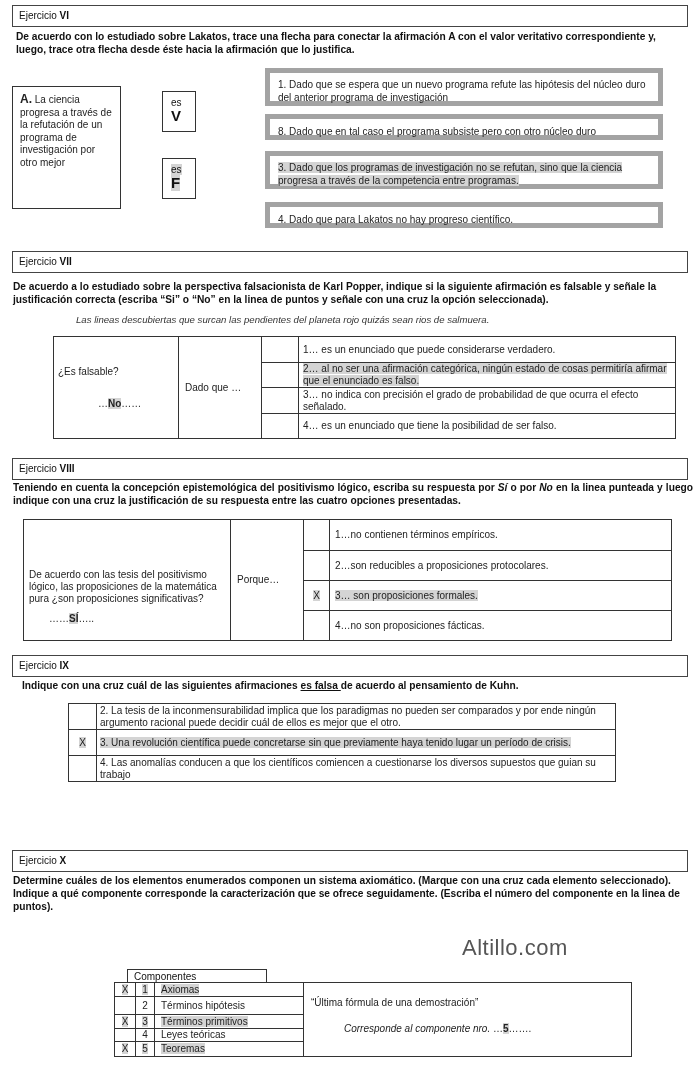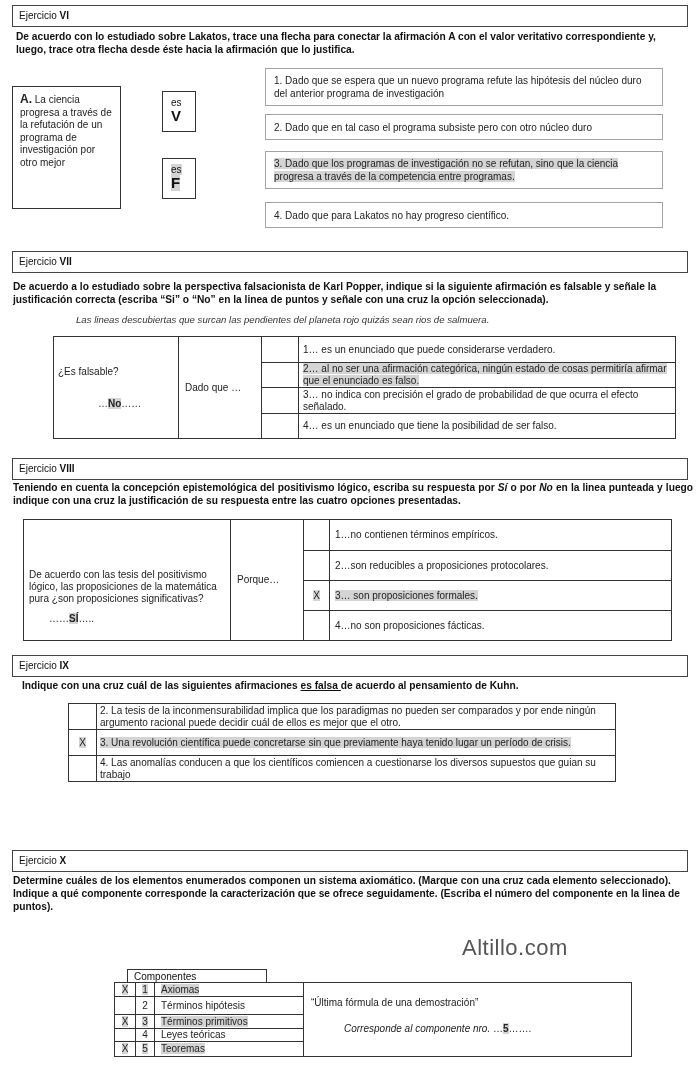--- a/index.html
+++ b/index.html
@@ -4,21 +4,21 @@
 <style>
   * { box-sizing: border-box; margin: 0; padding: 0; }
   html, body { width: 700px; height: 1080px; background: #ffffff; overflow: hidden; }
   body { position: relative; font-family: "Liberation Sans", sans-serif; color: #111; font-size: 10px; }
   .abs { position: absolute; }
   .hl { background: #d4d4d4; }
   .ex-header { position: absolute; left: 12px; width: 676px; height: 22px; border: 1px solid #444; padding: 4px 6px; font-size: 10px; }
   .ex-header b { font-weight: bold; }
   .instr { position: absolute; left: 16px; width: 676px; font-size: 10.2px; line-height: 13px; font-weight: bold; color: #111; }
   .box { position: absolute; border: 1px solid #333; background: #fff; }
-  .opt { position: absolute; left: 265px; width: 398px; border: 1px solid #a3a3a3; padding: 5px 8px; font-size: 10px; line-height: 13px; color: #222; }
+  .opt { position: absolute; left: 265px; width: 398px; border: 5px solid #a3a3a3; padding: 5px 8px; font-size: 10px; line-height: 13px; color: #222; }
   table { border-collapse: collapse; position: absolute; }
   td { border: 1px solid #333; vertical-align: middle; font-size: 10px; line-height: 12px; color: #222; }
   .watermark { position: absolute; left: 462px; top: 935px; font-size: 22px; color: #555; letter-spacing: 0.5px; font-weight: normal; }
 </style>
 </head>
 <body>
 
 <div class="ex-header" style="top:5px;">
   <span>Ejercicio </span><b>VI</b>
 </div>
@@ -34,21 +34,21 @@
 </div>
 <div class="box" style="left:162px; top:158px; width:34px; height:41px; padding:5px 8px;">
   <div style="font-size:10px; line-height:11px;"><span class="hl">es</span></div>
   <div style="font-size:15px; line-height:15px; font-weight:bold;"><span class="hl">F</span></div>
 </div>
 
 <div class="opt" style="top:68px; height:38px;">
   <span>1. Dado que se espera que un nuevo programa refute las hipótesis del núcleo duro del anterior programa de investigación</span>
 </div>
 <div class="opt" style="top:114px; height:26px; padding-top:6px;">
-  <span>2. Dado que en tal caso el programa subsiste pero con otro núcleo duro</span>
+  <span>8. Dado que en tal caso el programa subsiste pero con otro núcleo duro</span>
 </div>
 <div class="opt" style="top:151px; height:38px;">
   <span class="hl">3. Dado que los programas de investigación no se refutan, sino que la ciencia progresa a través de la competencia entre programas.</span>
 </div>
 <div class="opt" style="top:202px; height:26px; padding-top:6px;">
   <span>4. Dado que para Lakatos no hay progreso científico.</span>
 </div>
 
 <div class="ex-header" style="top:251px;">
   <span>Ejercicio </span><b>VII</b>

